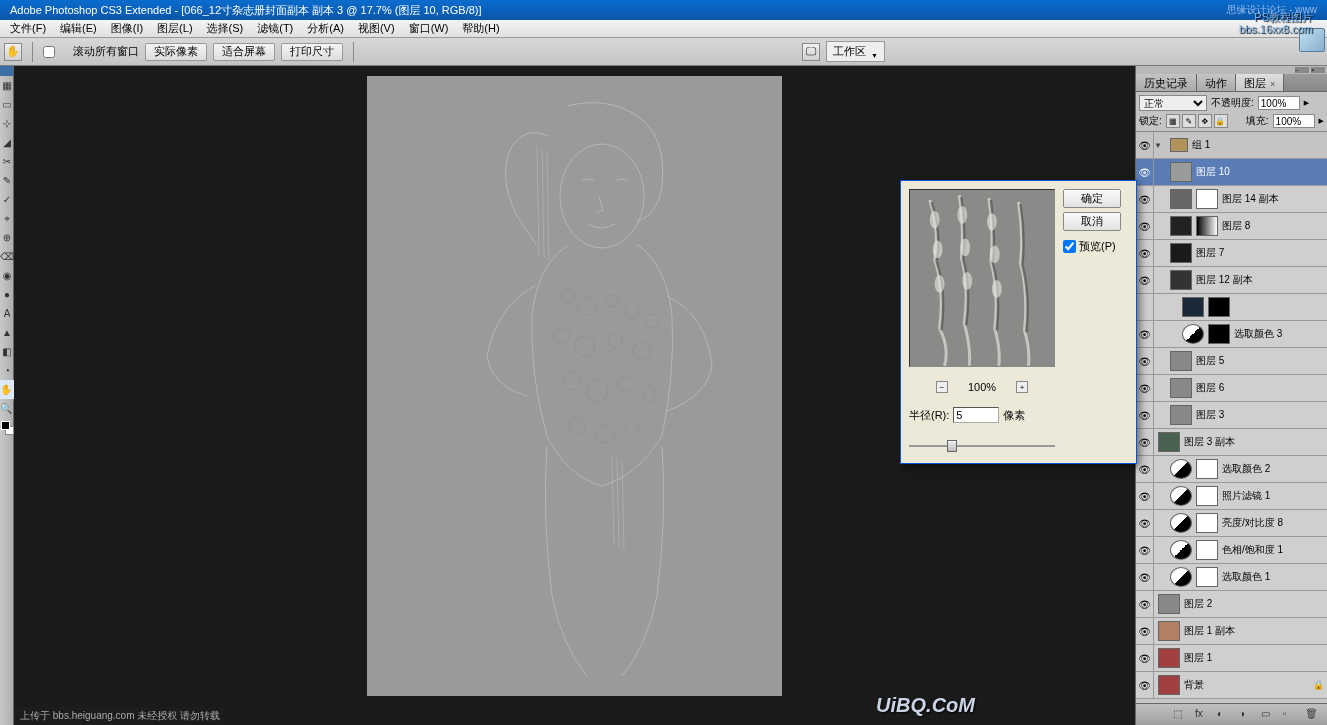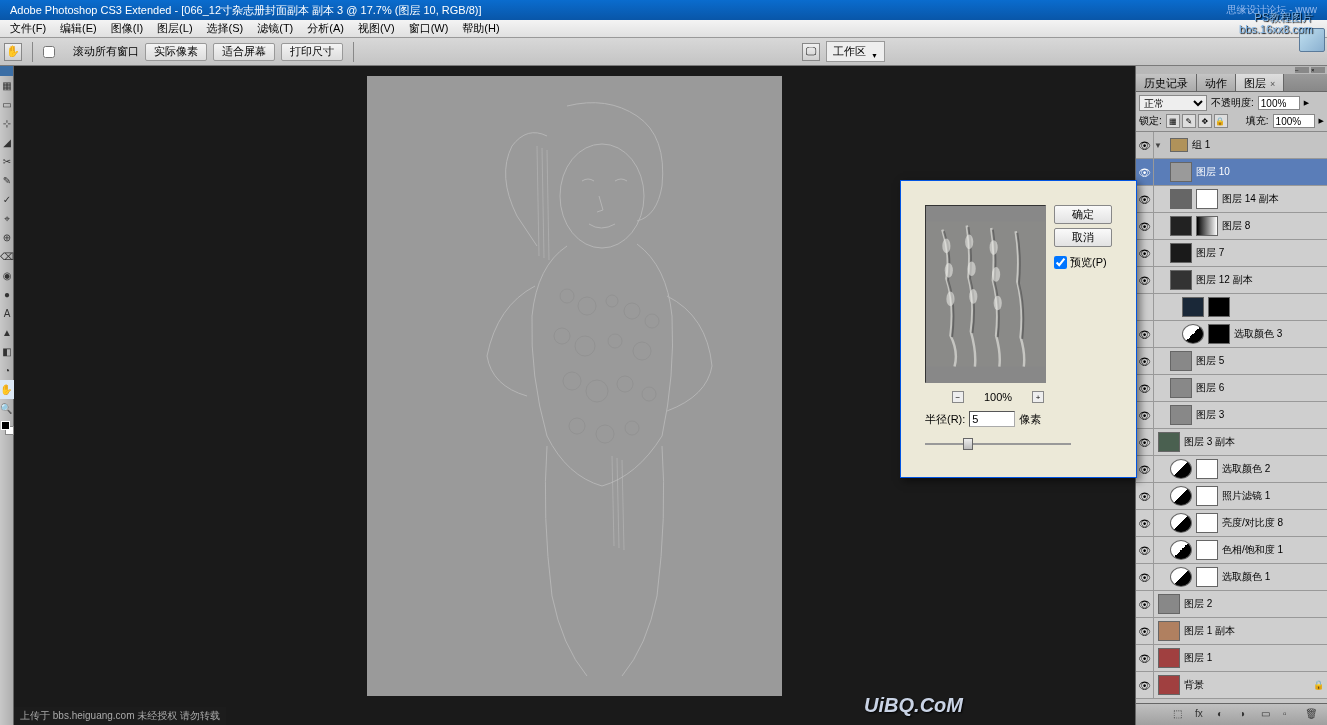--- a/index.html
+++ b/index.html
@@ -25,28 +25,28 @@
 .toolbox .thead{height:10px;background:#3b6ea5}
 .toolbox .t{width:14px;height:19px;display:flex;align-items:center;justify-content:center;color:#333;font-size:10px;cursor:default}
 .toolbox .fgbg{width:14px;height:20px;position:relative;margin-top:2px}
 .toolbox .fgbg .fg{position:absolute;width:9px;height:9px;background:#000;border:1px solid #fff;left:1px;top:1px;z-index:2}
 .toolbox .fgbg .bg{position:absolute;width:9px;height:9px;background:#fff;border:1px solid #888;left:5px;top:6px}
 
 .canvas-area{flex:1;background:#1a1a1a;position:relative;display:flex;align-items:flex-start;justify-content:center}
 .canvas{margin-top:10px;width:415px;height:620px;background:#9a9a9a;position:relative;overflow:hidden}
 .canvas svg{width:100%;height:100%}
 .footer-text{position:absolute;bottom:0;left:0;color:#aaa;font-size:10px;background:rgba(30,30,30,.6);padding:2px 6px}
-.logo-bottom{position:absolute;bottom:8px;right:172px;color:#c9d3e5;font-size:20px;font-weight:bold;font-style:italic;text-shadow:1px 1px 2px #000}
+.logo-bottom{position:absolute;bottom:8px;right:160px;color:#c9d3e5;font-size:20px;font-weight:bold;font-style:italic;text-shadow:1px 1px 2px #000}
 .top-wm{position:absolute;top:11px;right:14px;color:#7fb4e6;font-size:11px;text-shadow:1px 1px 1px #000;z-index:100}
 
 .dialog{position:absolute;top:180px;left:900px;width:237px;background:#ece9d8;border:1px solid #0054e3;box-shadow:3px 3px 8px rgba(0,0,0,.5);z-index:50}
 .dialog .dtitle{height:22px;background:linear-gradient(#2a80e0,#0a5cc0 50%,#0950aa);color:#fff;display:flex;align-items:center;padding:0 4px}
 .dialog .dtitle span{flex:1;font-weight:bold}
 .dialog .close{width:18px;height:16px;background:linear-gradient(#f08080,#c03030);border:1px solid #fff;color:#fff;display:flex;align-items:center;justify-content:center;font-size:9px;border-radius:2px}
-.dialog .body{padding:24px;display:flex;flex-direction:column;gap:8px}
+.dialog .body{padding:8px;display:flex;flex-direction:column;gap:14px}
 .dialog .row1{display:flex;gap:8px}
 .dialog .preview{width:146px;height:178px;border:1px inset #888;background:#888;display:flex;align-items:center;justify-content:center;overflow:hidden}
 .dialog .preview svg{width:100%;height:100%}
 .dialog .btns{display:flex;flex-direction:column;gap:4px}
 .dialog .dbtn{width:58px;height:19px;background:linear-gradient(#fafafa,#e2e2e2);border:1px solid #888;border-radius:2px;display:flex;align-items:center;justify-content:center;cursor:default}
 .dialog .pcheck{display:flex;align-items:center;gap:3px;margin-top:4px}
 .dialog .zoom{display:flex;align-items:center;justify-content:center;gap:20px;width:146px}
 .dialog .zoom .zbtn{width:12px;height:12px;border:1px solid #888;background:#eee;display:flex;align-items:center;justify-content:center;font-size:8px}
 .dialog .radius{display:flex;align-items:center;gap:4px}
 .dialog .radius input{width:46px;height:16px;border:1px inset #aaa;padding:0 2px}

